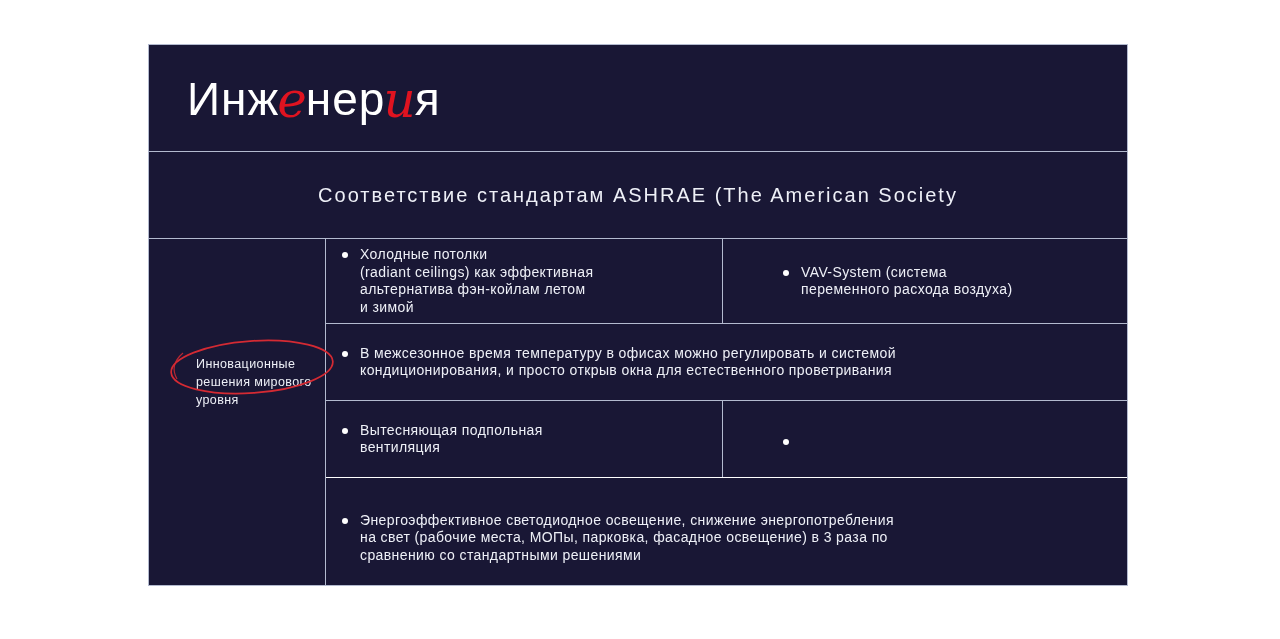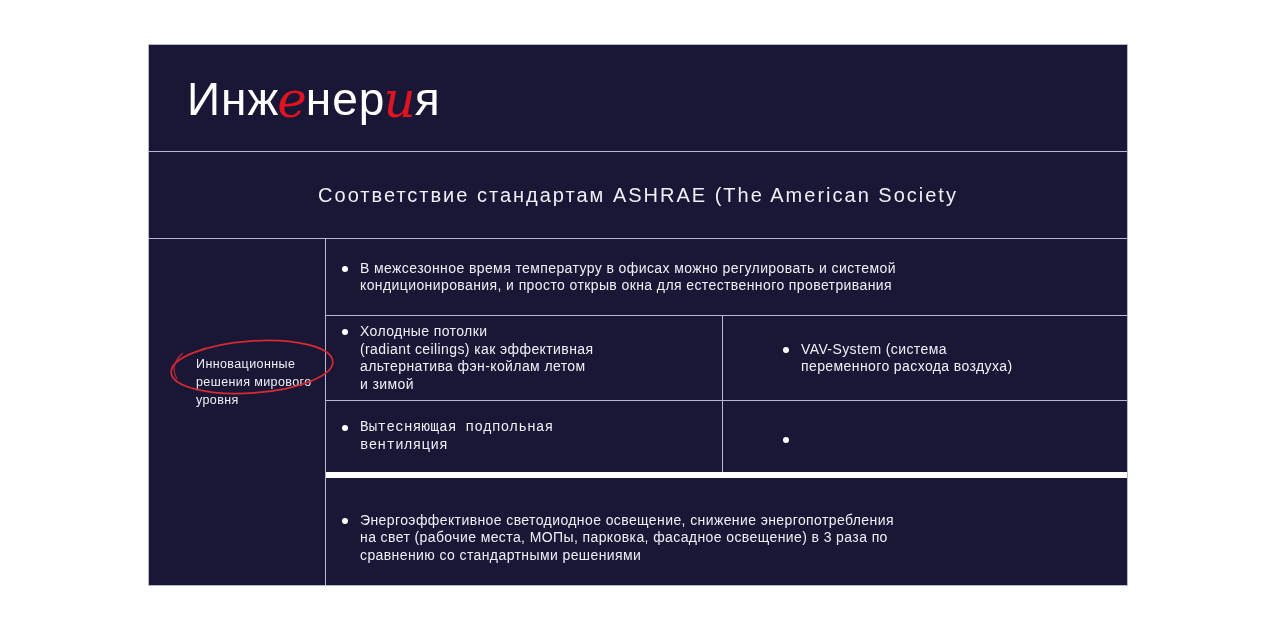--- a/index.html
+++ b/index.html
@@ -56,21 +56,21 @@
   }
   .highlight-ellipse {
     position:absolute; left:18px; top:96px; overflow:visible; z-index:2;
     pointer-events:none;
   }
 
   .rows { flex:1 1 auto; display:flex; flex-direction:column; }
   .row { display:flex; }
   .row-1 { height:77px; border-bottom:1px solid #b3bacf; }
   .row-2 { height:85px; border-bottom:1px solid #b3bacf; }
-  .row-3 { height:77px; border-bottom:6px solid #ffffff;font-family:Liberation Mono, monospace; }
+  .row-3 { height:77px; border-bottom:1px solid #ffffff; }
   .row-4 { flex:1 1 auto; }
 
   .cell {
     display:flex; flex-direction:column; justify-content:center;
     padding-left:16px; padding-right:10px;
   }
   .cell-full { flex:1 1 auto; }
   .cell-left { width:397px; flex:0 0 auto; border-right:1px solid #b3bacf; }
   .cell-right { flex:1 1 auto; padding-left:60px; }
   .cell-top { justify-content:center; padding-top:13px; }
@@ -106,45 +106,45 @@
           <ellipse cx="85" cy="32" rx="81" ry="26" fill="none" stroke="#d42a33" stroke-width="1.7" transform="rotate(-4 85 32)"></ellipse>
           <path d="M 10 44 Q 2 30 16 18" fill="none" stroke="#d42a33" stroke-width="1.2" opacity="0.85"></path>
         </svg>
         <div class="sidebar-label">Инновационные
 решения мирового
 уровня</div>
       </div>
 
       <div class="rows">
 
-        <div class="row row-1">
-          <div class="cell cell-full">
-            <div class="bullet-line">
-              <span class="bullet-dot"></span>
-              <span class="cell-text">В межсезонное время температуру в офисах можно регулировать и системой
-кондиционирования, и просто открыв окна для естественного проветривания</span>
-            </div>
-          </div>
-        </div>
-
         <div class="row row-2">
           <div class="cell cell-left">
             <div class="bullet-line">
               <span class="bullet-dot"></span>
               <span class="cell-text">Холодные потолки
 (radiant ceilings) как эффективная
 альтернатива фэн-койлам летом
 и зимой</span>
             </div>
           </div>
           <div class="cell cell-right">
             <div class="bullet-line">
               <span class="bullet-dot"></span>
               <span class="cell-text">VAV-System (система
 переменного расхода воздуха)</span>
+            </div>
+          </div>
+        </div>
+
+        <div class="row row-1">
+          <div class="cell cell-full">
+            <div class="bullet-line">
+              <span class="bullet-dot"></span>
+              <span class="cell-text">В межсезонное время температуру в офисах можно регулировать и системой
+кондиционирования, и просто открыв окна для естественного проветривания</span>
             </div>
           </div>
         </div>
 
         <div class="row row-3">
           <div class="cell cell-left">
             <div class="bullet-line">
               <span class="bullet-dot"></span>
               <span class="cell-text">Вытесняющая подпольная
 вентиляция</span>

